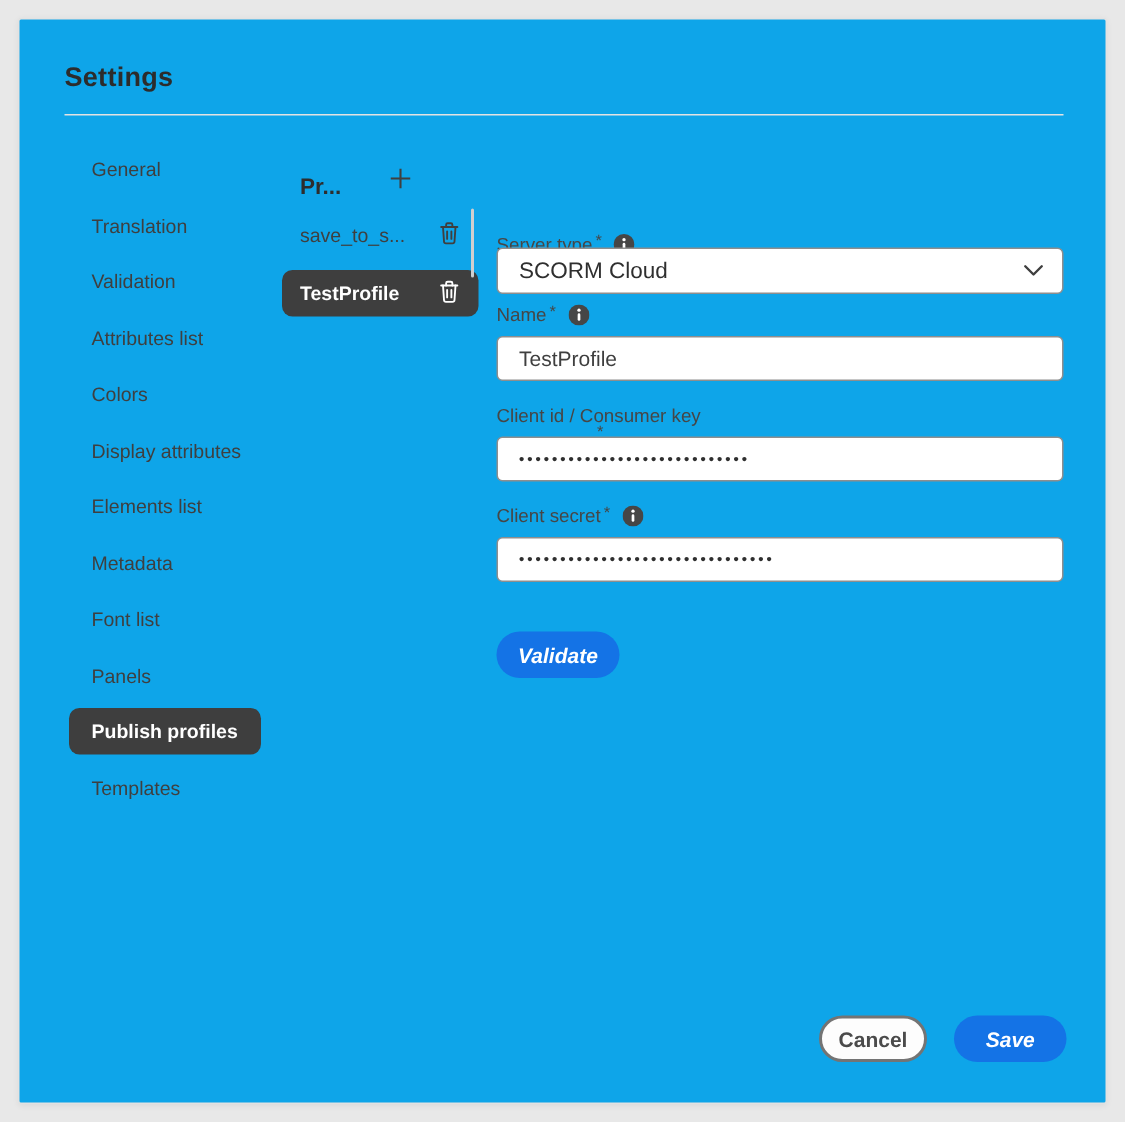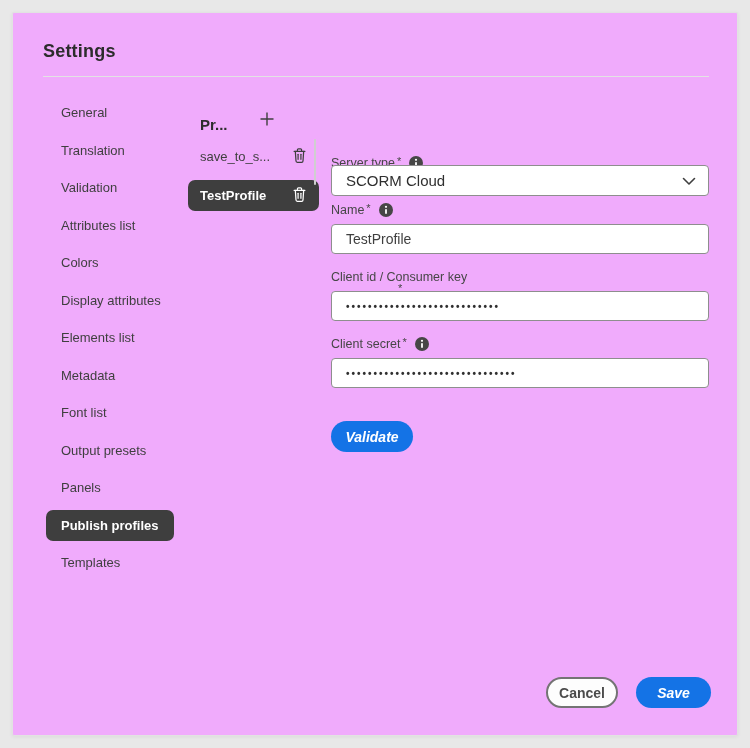--- a/index.html
+++ b/index.html
@@ -6,21 +6,21 @@
   html,body { width:750px; height:748px; }
   body {
     background:#e8e8e8;
     font-family:"Liberation Sans","DejaVu Sans",sans-serif;
     color:#4a4a4a;
     position:relative;
     overflow:hidden;
   }
   .panel {
     position:absolute; left:12px; top:12px; width:726px; height:724px;
-    background:#f0abfc; border:1px solid #e2e2e2; border-radius:2px;
+    background:#0ea5e9; border:1px solid #e2e2e2; border-radius:2px;
     box-shadow:0 1px 4px rgba(0,0,0,0.06);
   }
   .title {
     position:absolute; left:30px; top:28px;
     font-size:18px; font-weight:bold; color:#2c2c2c; letter-spacing:.2px;
   }
   .title-divider {
     position:absolute; left:30px; top:63px; width:666px; height:1px; background:#e3e3e3;
   }
 
@@ -122,23 +122,20 @@
         <span class="pill">Display attributes</span>
       </div>
     <div class="side-item">
         <span class="pill">Elements list</span>
       </div>
     <div class="side-item">
         <span class="pill">Metadata</span>
       </div>
     <div class="side-item">
         <span class="pill">Font list</span>
-      </div>
-    <div class="side-item">
-        <span class="pill">Output presets</span>
       </div>
     <div class="side-item">
         <span class="pill">Panels</span>
       </div>
     <div class="side-item selected">
         <span class="pill">Publish profiles</span>
       </div>
     <div class="side-item">
         <span class="pill">Templates</span>
       </div>

